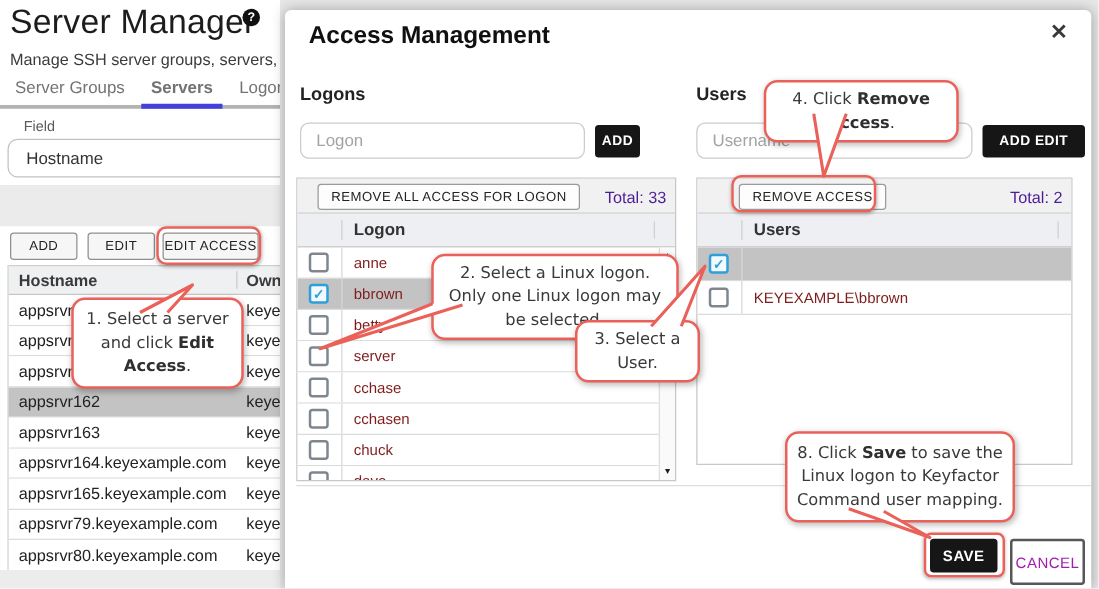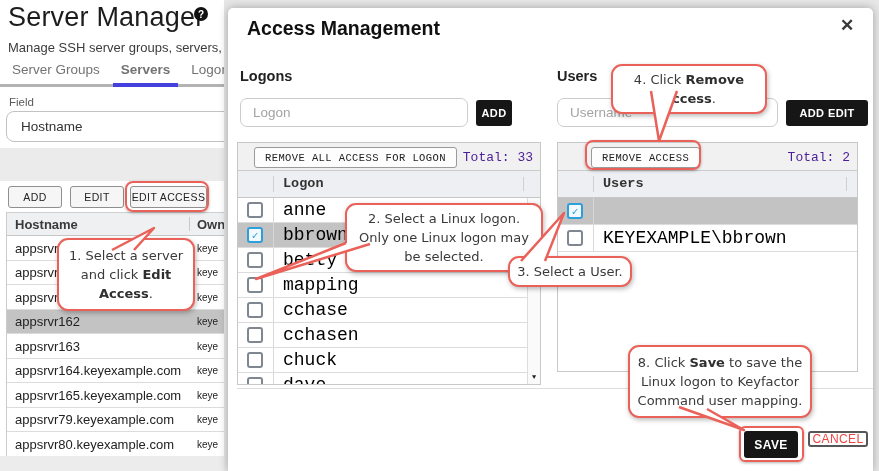--- a/index.html
+++ b/index.html
@@ -15,102 +15,102 @@
   .help-icon { left:194px; top:7px; width:14px; height:14px; border-radius:50%; background:#111;
     color:#fff; font-size:10px; font-weight:bold; display:flex; align-items:center; justify-content:center; }
   .subtitle { left:8px; top:40px; font-size:13px; color:#3c3c3c; white-space:nowrap; }
 
   .tab-bar { left:0; top:60px; width:281px; height:27px; border-bottom:3px solid #b3b3b3;
     display:flex; align-items:flex-end; padding-left:10px; gap:17px; }
   .tab { position:relative; font-size:13.5px; color:#737373; padding:0 2px 7px 2px; white-space:nowrap; cursor:default; }
   .tab.active { font-weight:bold; }
   .tab.active::after { content:""; position:absolute; left:-6px; right:-6px; bottom:-3px; height:4px; background:#4340dd; }
 
-  .field-label { left:9px; top:96px; font-size:11.5px; color:#5a5a5a;text-align:center; }
+  .field-label { left:19px; top:96px; font-size:11.5px; color:#5a5a5a;text-align:center; }
   .field-select { left:6px; top:111px; width:275px; height:31px; border:1px solid #c2c2c2; border-radius:8px;
     background:#fff; font-size:13.5px; color:#333; display:flex; align-items:center; padding-left:14px; }
   .gray-band { left:0; top:148px; width:281px; height:33px; background:#ebebeb; }
 
   .pg-btn { height:22px; background:#f6f6f6; border:1px solid #8f8f8f; border-radius:3px;
     font-size:10.5px; letter-spacing:.4px; color:#222; display:flex; align-items:center; justify-content:center; }
   .btn-add  { left:8px;  top:186px; width:54px; }
   .btn-edit { left:70px; top:186px; width:54px; }
   .btn-edit-access { left:130px; top:186px; width:77px; }
 
   .server-table { left:6px; top:212px; width:275px; border-left:1px solid #ccc; }
   .st-head { position:relative; height:24px; background:#eef0f2; border-top:1px solid #cfcfcf; border-bottom:1px solid #c6c6c6; }
   .st-head .h1 { position:absolute; left:8px; top:4px; font-size:13px; font-weight:bold; color:#3a3a3a; }
   .st-head .h2 { position:absolute; left:190px; top:4px; font-size:13px; font-weight:bold; color:#3a3a3a; }
   .st-head::after { content:""; position:absolute; left:182px; top:4px; bottom:4px; width:1px; background:#c9c9c9; }
   .server-row { position:relative; height:24.5px; border-bottom:1px solid #dcdcdc; background:#fff; }
   .server-row.selected { background:#c3c3c3; }
   .server-row .c1 { position:absolute; left:8px;  top:50%; transform:translateY(-50%); font-size:13px; color:#222; white-space:nowrap; }
-  .server-row .c2 { position:absolute; left:190px; top:50%; transform:translateY(-50%); font-size:10px; color:#222; white-space:nowrap; }
+  .server-row .c2 { position:absolute; left:190px; top:50%; transform:translateY(-50%); font-size:13px; color:#222; white-space:nowrap; }
   .left-footer { left:0; top:456px; width:228px; height:15px; background:#ececec; }
 
   
   .modal-backdrop { left:224px; top:0; width:655px; height:471px; background:#e7e7e7; }
   .modal { left:228px; top:8px; width:645px; height:463px; background:#fff; border-radius:5px 5px 0 0;
     box-shadow:0 0 10px rgba(0,0,0,.30); }
   .m-title { position:absolute; left:19px; top:9px; font-size:19.5px; font-weight:bold; color:#101010; }
   .m-close { position:absolute; left:612px; top:7px; font-size:17px; font-weight:bold; color:#3a3a3a; cursor:default; }
   .sec-h { position:absolute; top:60px; font-size:14.5px; font-weight:bold; color:#222; }
   .m-input { position:absolute; top:90px; height:29px; border:1px solid #ccc; border-radius:7px; padding:0 12px;
     font-size:13.5px; color:#333; font-family:"Liberation Sans",sans-serif; }
   .m-input::placeholder { color:#a3a3a3; }
   .dark-btn { position:absolute; background:#161616; color:#fff; border:none; border-radius:3px;
     font-size:11px; font-weight:bold; letter-spacing:.4px; display:flex; align-items:center; justify-content:center; }
 
-  .list-box { position:absolute; border:1px solid #c8c8c8; background:#fff;font-family:Liberation Mono, monospace; }
+  .list-box { position:absolute; border:1px solid #c8c8c8; background:#fff; }
   .lb-strip { position:absolute; left:0; right:0; top:0; height:28px; background:#f1f1f1; border-bottom:1px solid #ccc; }
   .lb-btn { position:absolute; top:4px; height:21px; background:#fdfdfd; border:1px solid #9a9a9a; border-radius:3px;
     font-size:10.5px; letter-spacing:.4px; color:#222; display:flex; align-items:center; justify-content:center; padding:0 10px; }
   .lb-total { position:absolute; right:7px; top:7px; font-size:13px; color:#4c1d95; }
   .col-head { position:absolute; left:0; right:0; top:28px; height:27px; background:#edeff2; border-bottom:1px solid #c6c6c6; }
   .col-head .cl { position:absolute; left:45px; top:5px; font-size:13.5px; font-weight:bold; color:#333; }
   .col-head::before { content:""; position:absolute; left:35px; top:5px; bottom:5px; width:1px; background:#cfcfcf; }
   .col-head::after  { content:""; position:absolute; right:16px; top:6px; bottom:6px; width:1px; background:#cfcfcf; }
   .users-box .col-head::after { right:10px; }
   .lb-body { position:absolute; left:0; top:55px; bottom:0; overflow:hidden; }
 
   .check-row { position:relative; border-bottom:1px solid #dcdcdc; background:#fff; }
   .logons-box .check-row { height:25px; }
   .users-box  .check-row { height:27px; }
   .check-row.selected { background:#c3c3c3; }
   .check-row::before { content:""; position:absolute; left:35px; top:0; bottom:0; width:1px; background:#d8d8d8; }
   .cb { position:absolute; left:9px; top:50%; transform:translateY(-50%); width:16px; height:16px;
     border:2px solid #7e8790; border-radius:3px; background:#fff; display:flex; align-items:center; justify-content:center;
     font-size:11px; font-weight:bold; color:#2e9fd9; }
   .cb.checked { border-color:#2e9fd9; background:#f2faff; }
-  .rname { position:absolute; left:45px; top:50%; transform:translateY(-50%); font-size:18px; color:#000000; white-space:nowrap; }
+  .rname { position:absolute; left:45px; top:50%; transform:translateY(-50%); font-size:12px; color:#7f1d1d; white-space:nowrap; }
 
   .scrollbar { position:absolute; right:0; top:55px; bottom:0; width:13px; background:#fafafa; border-left:1px solid #ddd; }
   .sb-arrow { position:absolute; left:0; right:0; text-align:center; font-size:7px; color:#1d1d1d; }
   .sb-up { top:3px; } .sb-down { bottom:3px; }
   .sb-thumb { position:absolute; left:2px; width:8px; top:14px; height:46px; background:#1b1b1b; border-radius:2px; }
 
   .m-footer-line { position:absolute; left:9px; top:380px; width:636px; border-top:1px solid #ddd; }
   .btn-save { left:516px; top:423px; width:54px; height:27px; font-size:12px; }
-  .btn-cancel { position:absolute; left:580px; top:423px; width:60px; height:16px; background:#fff;
-    border:2px solid #565656; border-radius:3px; font-size:12px; letter-spacing:.4px; color:#ef4444;
+  .btn-cancel { position:absolute; left:580px; top:423px; width:60px; height:37px; background:#fff;
+    border:2px solid #565656; border-radius:3px; font-size:12px; letter-spacing:.4px; color:#a21caf;
     display:flex; align-items:center; justify-content:center; }
 
   
   .ring { position:absolute; border:2px solid #ea6159; border-radius:8px; box-shadow:0 1px 3px rgba(0,0,0,.3); pointer-events:none; }
   .ring-edit-access { left:125px; top:181px; width:84px; height:31px; }
   .ring-remove-access { left:585px; top:140px; width:116px; height:30px; }
   .ring-save { left:739px; top:426px; width:65px; height:36px; border-radius:6px; }
 
   .callout { position:absolute; background:#fff; border:2.5px solid #ea6159; border-radius:11px;
     box-shadow:1px 2px 5px rgba(0,0,0,.28); font-family:"DejaVu Sans",sans-serif;
     font-size:13px; line-height:19px; color:#3a3a3a; text-align:center; z-index:30; }
   .callout b { color:#2f2f2f; }
   .co-1 { left:57px;  top:238px; width:138px; padding:6px 4px; }
   .co-2 { left:345px; top:203px; width:198px; padding:4px 6px; }
-  .co-3 { left:508px; top:256px; width:124px; padding:4px 4px; }
+  .co-3 { left:460px; top:256px; width:100px; padding:4px 4px; }
   .co-4 { left:611px; top:64px;  width:156px; padding:4px 4px; }
   .co-5 { left:628px; top:345px; width:184px; padding:6px 6px; }
   #tails { left:0; top:0; z-index:31; pointer-events:none; }
 </style>
 </head>
 <body>
 
 <div id="stage">
 
   <div class="abs page-title">Server Manager</div>
@@ -206,21 +206,21 @@
           <div class="check-row selected">
     <span class="cb checked">✓</span>
     <span class="rname">bbrown</span>
   </div>
           <div class="check-row">
     <span class="cb"></span>
     <span class="rname">betty</span>
   </div>
           <div class="check-row">
     <span class="cb"></span>
-    <span class="rname">mapping</span>
+    <span class="rname">server</span>
   </div>
           <div class="check-row">
     <span class="cb"></span>
     <span class="rname">cchase</span>
   </div>
           <div class="check-row">
     <span class="cb"></span>
     <span class="rname">cchasen</span>
   </div>
           <div class="check-row">

